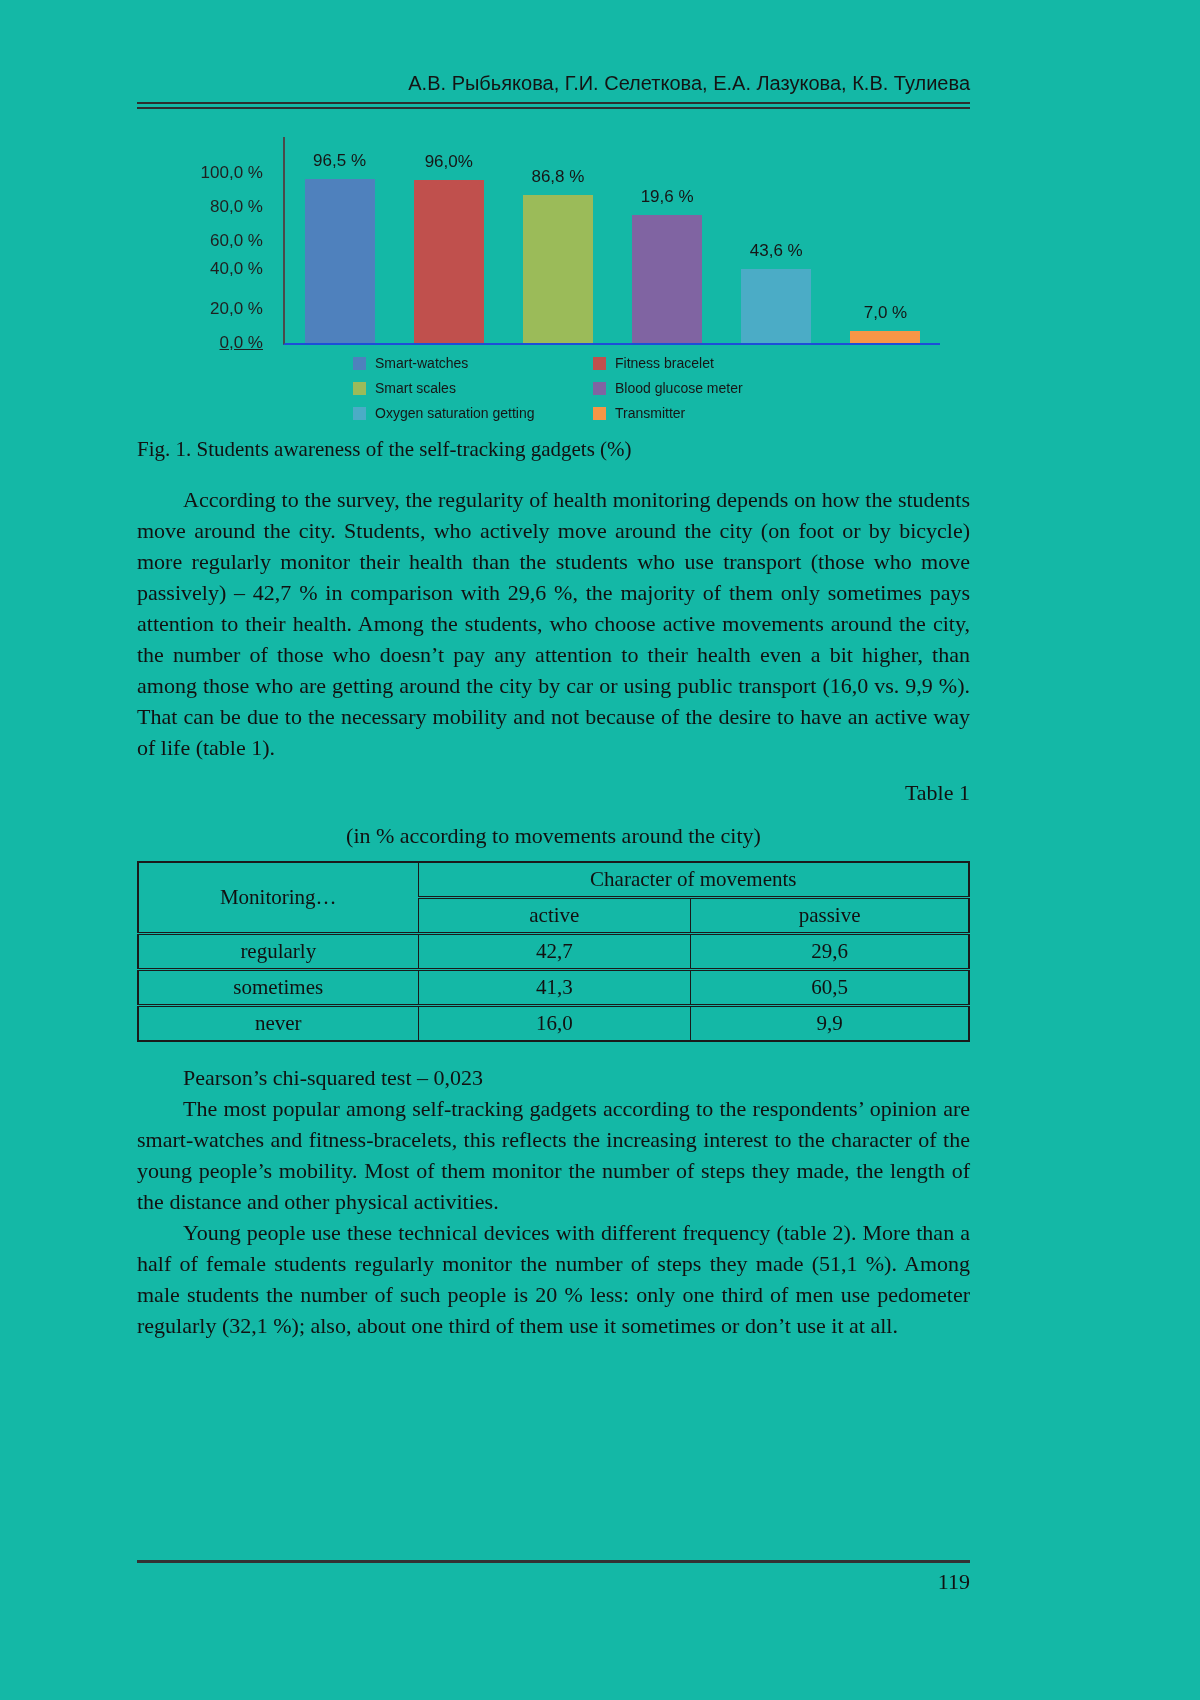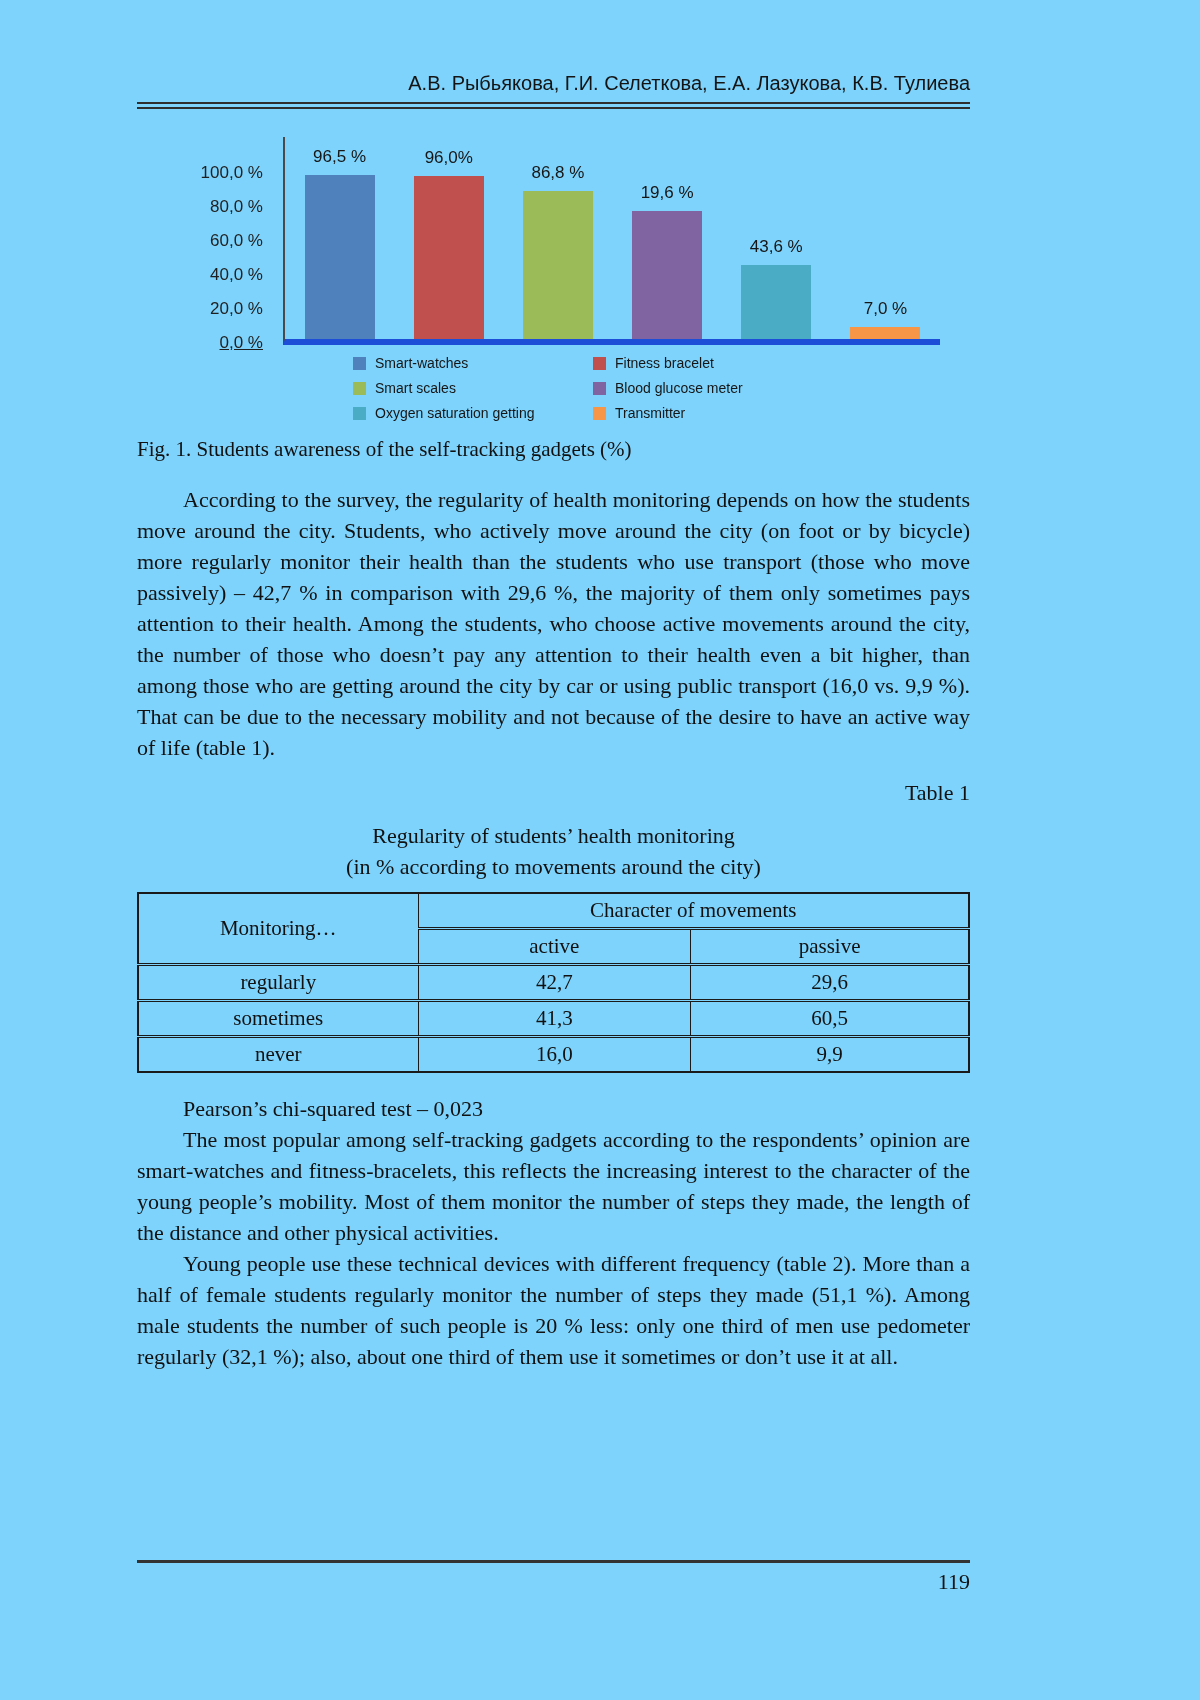--- a/index.html
+++ b/index.html
@@ -1,33 +1,33 @@
 <!DOCTYPE html>
 <html><head>
 <meta charset="utf-8">
 <style>
   html,body{margin:0;padding:0;background:#ffffff;}
-  .page{position:relative;width:1200px;height:1700px;background:#7dd3fc;overflow:hidden;
+  .page{position:relative;width:1200px;height:1700px;background:#14b8a6;overflow:hidden;
         font-family:"Liberation Serif",serif;color:#1a1a1a;}
   .content{position:absolute;left:137px;top:0;width:833px;}
 
   
   .authors{padding-top:72px;text-align:right;
            font-family:"Liberation Sans",sans-serif;font-size:20px;color:#141414;}
   .header-rule{margin-top:7px;height:3px;
                border-top:2px solid #2e2e2e;border-bottom:2px solid #2e2e2e;}
 
   
   .chart{margin-top:28px;}
   .chart-graphic{position:relative;height:208px;width:803px;}
   .yaxis{position:absolute;left:0;top:0;bottom:0;width:136px;}
   .ytick{position:absolute;left:0;right:10px;text-align:right;
          font-family:"Liberation Sans",sans-serif;font-size:17px;color:#1f1f1f;line-height:18px;}
   .plot{position:absolute;left:146px;top:0;bottom:0;width:655px;
-        border-left:2px solid #4a4a4a;border-bottom:6px solid #1d4ed8;display:flex;}
+        border-left:2px solid #4a4a4a;border-bottom:2px solid #1d4ed8;display:flex;}
   .cell{flex:1;position:relative;}
   .bar{position:absolute;bottom:0;left:50%;transform:translateX(-50%);width:70px;}
   .barval{position:absolute;left:-22px;right:-22px;text-align:center;
           font-family:"Liberation Sans",sans-serif;font-size:17px;color:#161616;}
   .legend{margin-top:10px;margin-left:216px;display:grid;
           grid-template-columns:240px auto;row-gap:9px;width:590px;}
   .legend-item{display:flex;align-items:center;gap:9px;
                font-family:"Liberation Sans",sans-serif;font-size:14px;color:#161616;}
   .legend-marker{display:inline-block;width:13px;height:13px;flex:0 0 13px;}
   .caption{margin-top:16px;text-align:left;font-size:21px;color:#111;}
@@ -62,21 +62,21 @@
 
     <div class="authors">А.В. Рыбьякова, Г.И. Селеткова, Е.А. Лазукова, К.В. Тулиева</div>
     <div class="header-rule"></div>
 
     <div class="chart">
       <div class="chart-graphic">
         <div class="yaxis">
             <div class="ytick" style="bottom: 163px;">100,0 %</div>
             <div class="ytick" style="bottom: 129px;">80,0 %</div>
             <div class="ytick" style="bottom: 95px;">60,0 %</div>
-            <div class="ytick" style="bottom: 61px;">40,0 %</div>
+            <div class="ytick" style="bottom: 67px;">40,0 %</div>
             <div class="ytick" style="bottom: 27px;">20,0 %</div>
             <div class="ytick" style="bottom: -7px; text-decoration: underline;">0,0 %</div>
           </div>
         <div class="plot">
             <div class="cell">
               <div class="barval" style="bottom: 172.05px;">96,5 %</div>
               <div class="bar" style="height: 164.05px; background: rgb(79, 129, 189);"></div>
             </div>
             <div class="cell">
               <div class="barval" style="bottom: 171.2px;">96,0%</div>
@@ -127,21 +127,20 @@
           </div>
         </div>
       <div class="caption">Fig. 1. Students awareness of the self-tracking gadgets (%)</div>
     </div>
 
     <div class="bodytext">
       <p class="para">According to the survey, the regularity of health monitoring depends on how the students move around the city. Students, who actively move around the city (on foot or by bicycle) more regularly monitor their health than the students who use transport (those who move passively) – 42,7 % in comparison with 29,6 %, the majority of them only sometimes pays attention to their health. Among the students, who choose active movements around the city, the number of those who doesn’t pay any attention to their health even a bit higher, than among those who are getting around the city by car or using public transport (16,0 vs. 9,9 %). That can be due to the necessary mobility and not because of the desire to have an active way of life (table 1).</p>
 
       <div class="table-label">Table 1</div>
       <div class="table-title">
-        <div>Regularity of students’ health monitoring</div>
         <div>(in % according to movements around the city)</div>
       </div>
 
       <table class="t1">
         <colgroup>
           <col style="width:33.7%">
             <col style="width:32.8%">
             <col style="width:33.5%">
         </colgroup>
         <thead>

